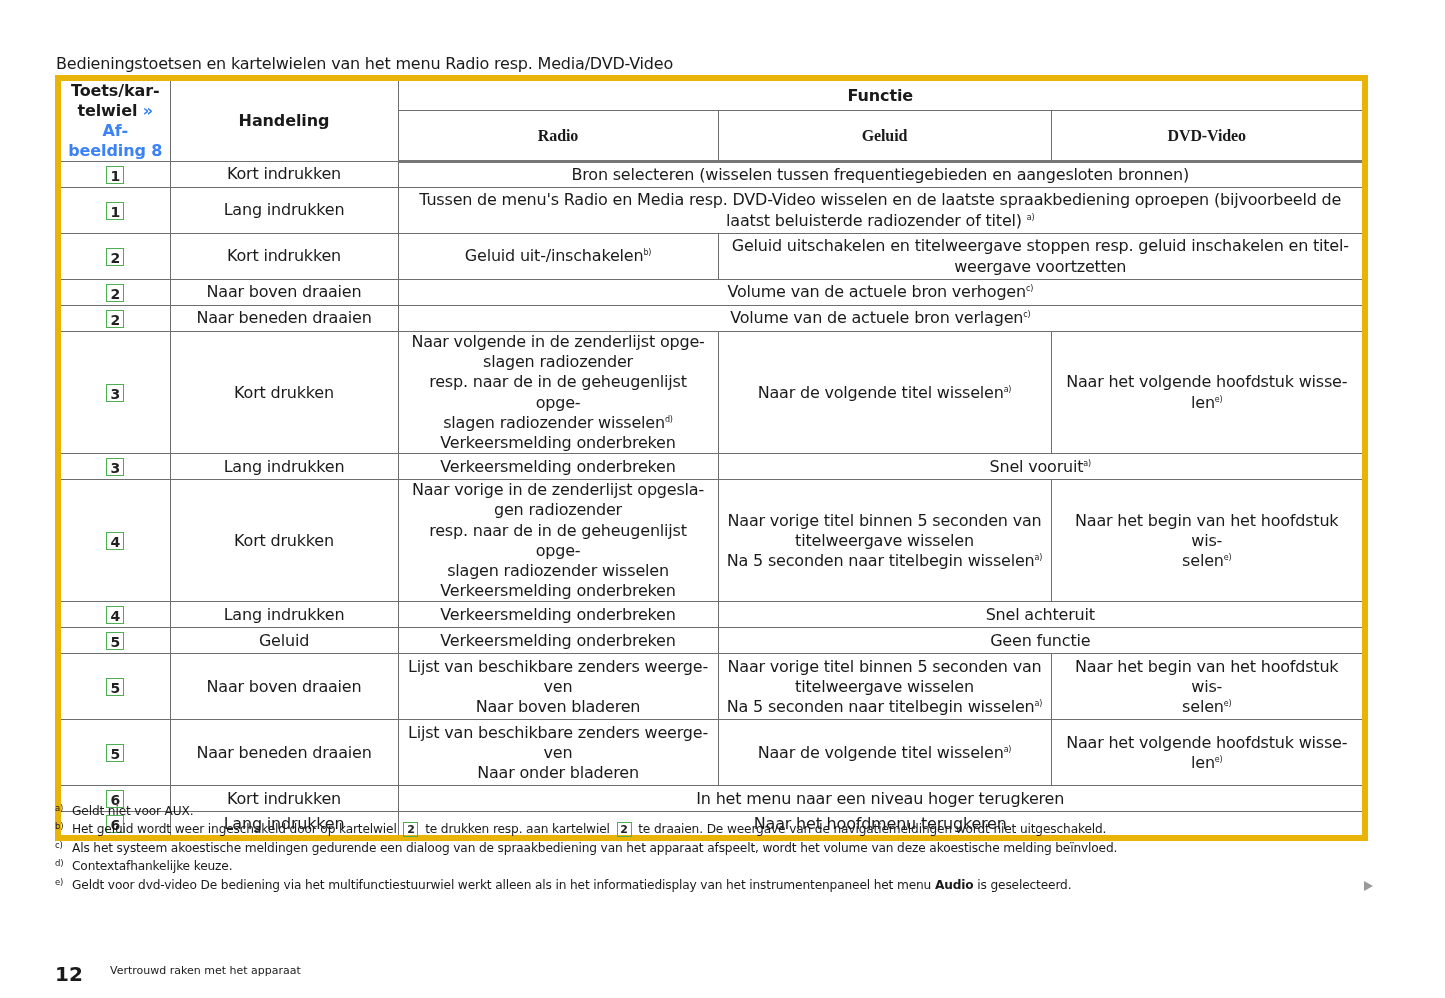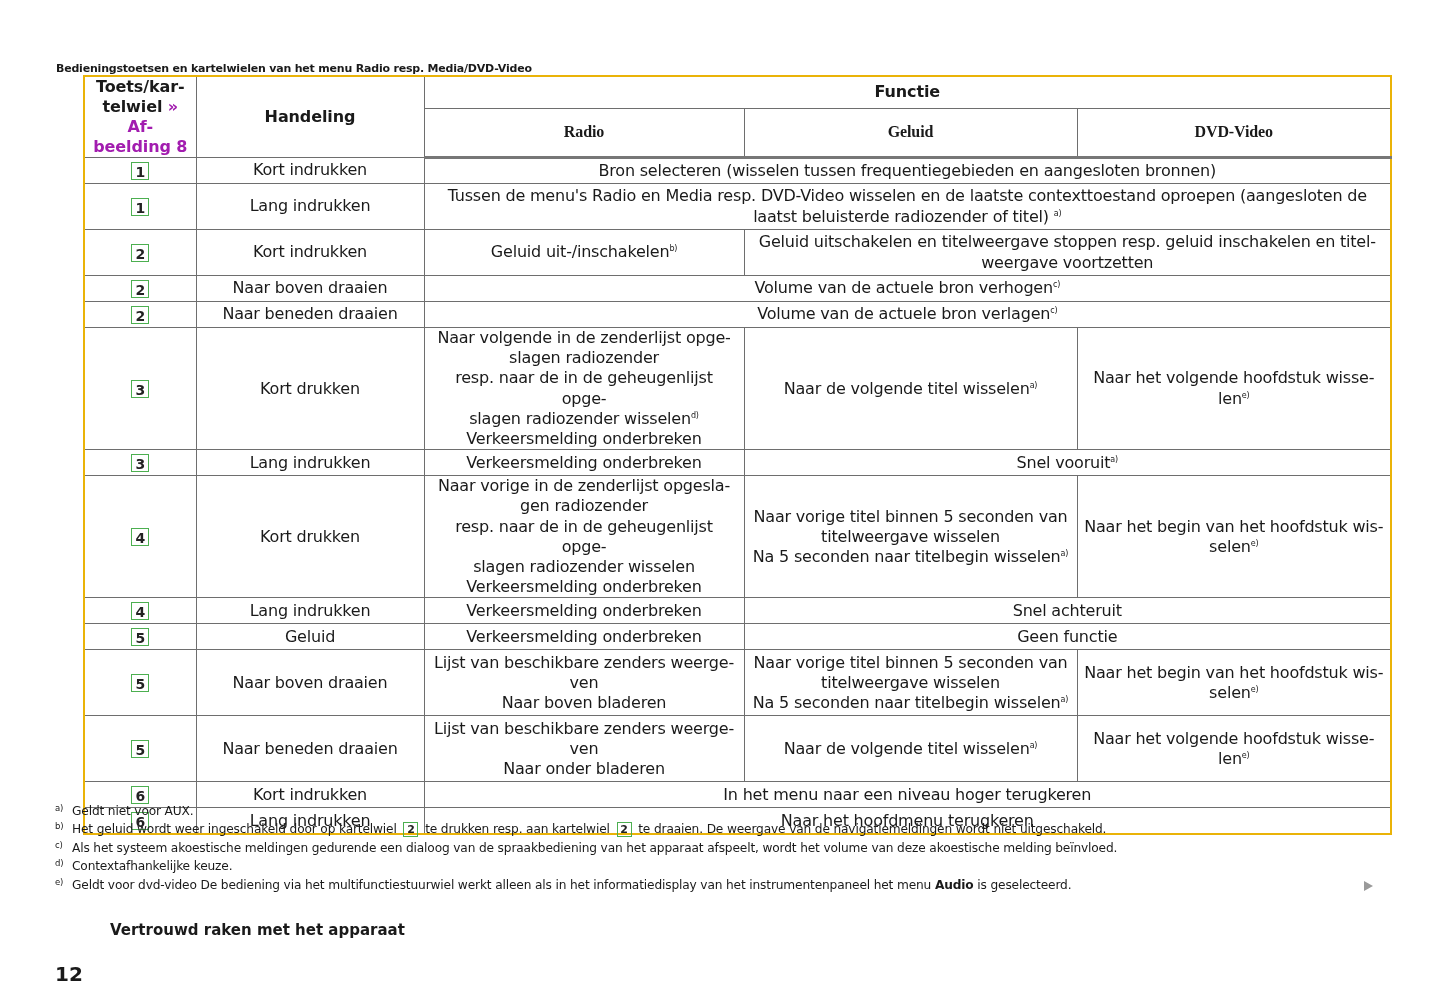--- a/index.html
+++ b/index.html
@@ -2,35 +2,35 @@
 <html><head>
 <meta charset="utf-8">
 <style>
   html, body { margin: 0; padding: 0; background: #ffffff; }
   body {
     width: 1445px; height: 998px; position: relative; overflow: hidden;
     font-family: "DejaVu Sans", sans-serif; color: #1a1a1a;
   }
   .title {
     position: absolute; left: 56px; top: 54px;
-    font-size: 11px; font-weight: bold; letter-spacing: -0.2px; margin-top: 8px;
+    font-size: 16px; font-weight: normal; letter-spacing: -0.2px;
   }
   table.main {
     position: absolute; left: 55px; top: 75px; width: 1307px;
     border-collapse: collapse; table-layout: fixed;
     font-size: 16px; line-height: 20.2px;
   }
   table.main td, table.main th {
     border: 1px solid #6e6e6e; text-align: center; vertical-align: middle;
     padding: 0 6px; font-weight: normal; letter-spacing: -0.2px;
   }
-  table.main { border: 2px solid #eab308; margin-left: 28px; }
+  table.main { border: 6px solid #eab308; }
   table.main thead th { font-weight: bold; letter-spacing: -0.1px; }
   table.main thead tr.h2 th { border-bottom: 3px solid #777; font-family: Liberation Serif, serif; }
-  .green { color: #a21caf; }
+  .green { color: #3b82f6; }
   .key {
     display: inline-block; width: 18px; height: 18px; line-height: 18px;
     border: 1.5px solid #4caf50; font-weight: bold; font-size: 14px;
     color: #222; text-align: center; box-sizing: border-box;
     vertical-align: middle;
   }
   .key-sm {
     display: inline-block; width: 15px; height: 15px; line-height: 14px;
     border: 1.2px solid #4caf50; font-weight: bold; font-size: 11px;
     color: #222; text-align: center; box-sizing: border-box; vertical-align: middle;
@@ -41,21 +41,21 @@
   .footnotes {
     position: absolute; left: 55px; top: 802px; font-size: 12.2px; line-height: 18.4px;
     letter-spacing: -0.15px;
   }
   .footnotes .fnrow { display: flex; }
   .footnotes .fnm { width: 17px; font-size: 8.5px; position: relative; top: -3px; }
   .page-number {
     position: absolute; left: 55px; top: 962px; font-size: 20px; font-weight: bold;
   }
   .page-section {
-    position: absolute; left: 110px; top: 921px; font-size: 15px; font-weight: bold;
+    position: absolute; left: 110px; top: 964px; font-size: 11px; font-weight: normal;
   }
   .next-arrow {
     position: absolute; left: 1364px; top: 881px; width: 0; height: 0;
     border-top: 5px solid transparent; border-bottom: 5px solid transparent;
     border-left: 9px solid #9a9a9a;
   }
 </style>
 </head>
 <body>
 
@@ -88,21 +88,21 @@
   </thead>
   <tbody>
     <tr style="height:26px">
       <td><span class="key">1</span></td>
       <td>Kort indrukken</td>
       <td colspan="3">Bron selecteren (wisselen tussen frequentiegebieden en aangesloten bronnen)</td>
     </tr>
     <tr style="height:46px">
       <td><span class="key">1</span></td>
       <td>Lang indrukken</td>
-      <td colspan="3"><span>Tussen de menu's Radio en Media resp. DVD-Video wisselen en de laatste contexttoestand oproepen (aangesloten de laatst beluisterde radiozender of titel) </span><sup class="fn">a)</sup></td>
+      <td colspan="3"><span>Tussen de menu's Radio en Media resp. DVD-Video wisselen en de laatste spraakbediening oproepen (bijvoorbeeld de laatst beluisterde radiozender of titel) </span><sup class="fn">a)</sup></td>
     </tr>
     <tr style="height:46px">
       <td><span class="key">2</span></td>
       <td>Kort indrukken</td>
       <td><span>Geluid uit-/inschakelen</span><sup class="fn">b)</sup></td>
       <td colspan="2" class="ml">Geluid uitschakelen en titelweergave stoppen resp. geluid inschakelen en titel-
 weergave voortzetten</td>
     </tr>
     <tr style="height:26px">
       <td><span class="key">2</span></td>

